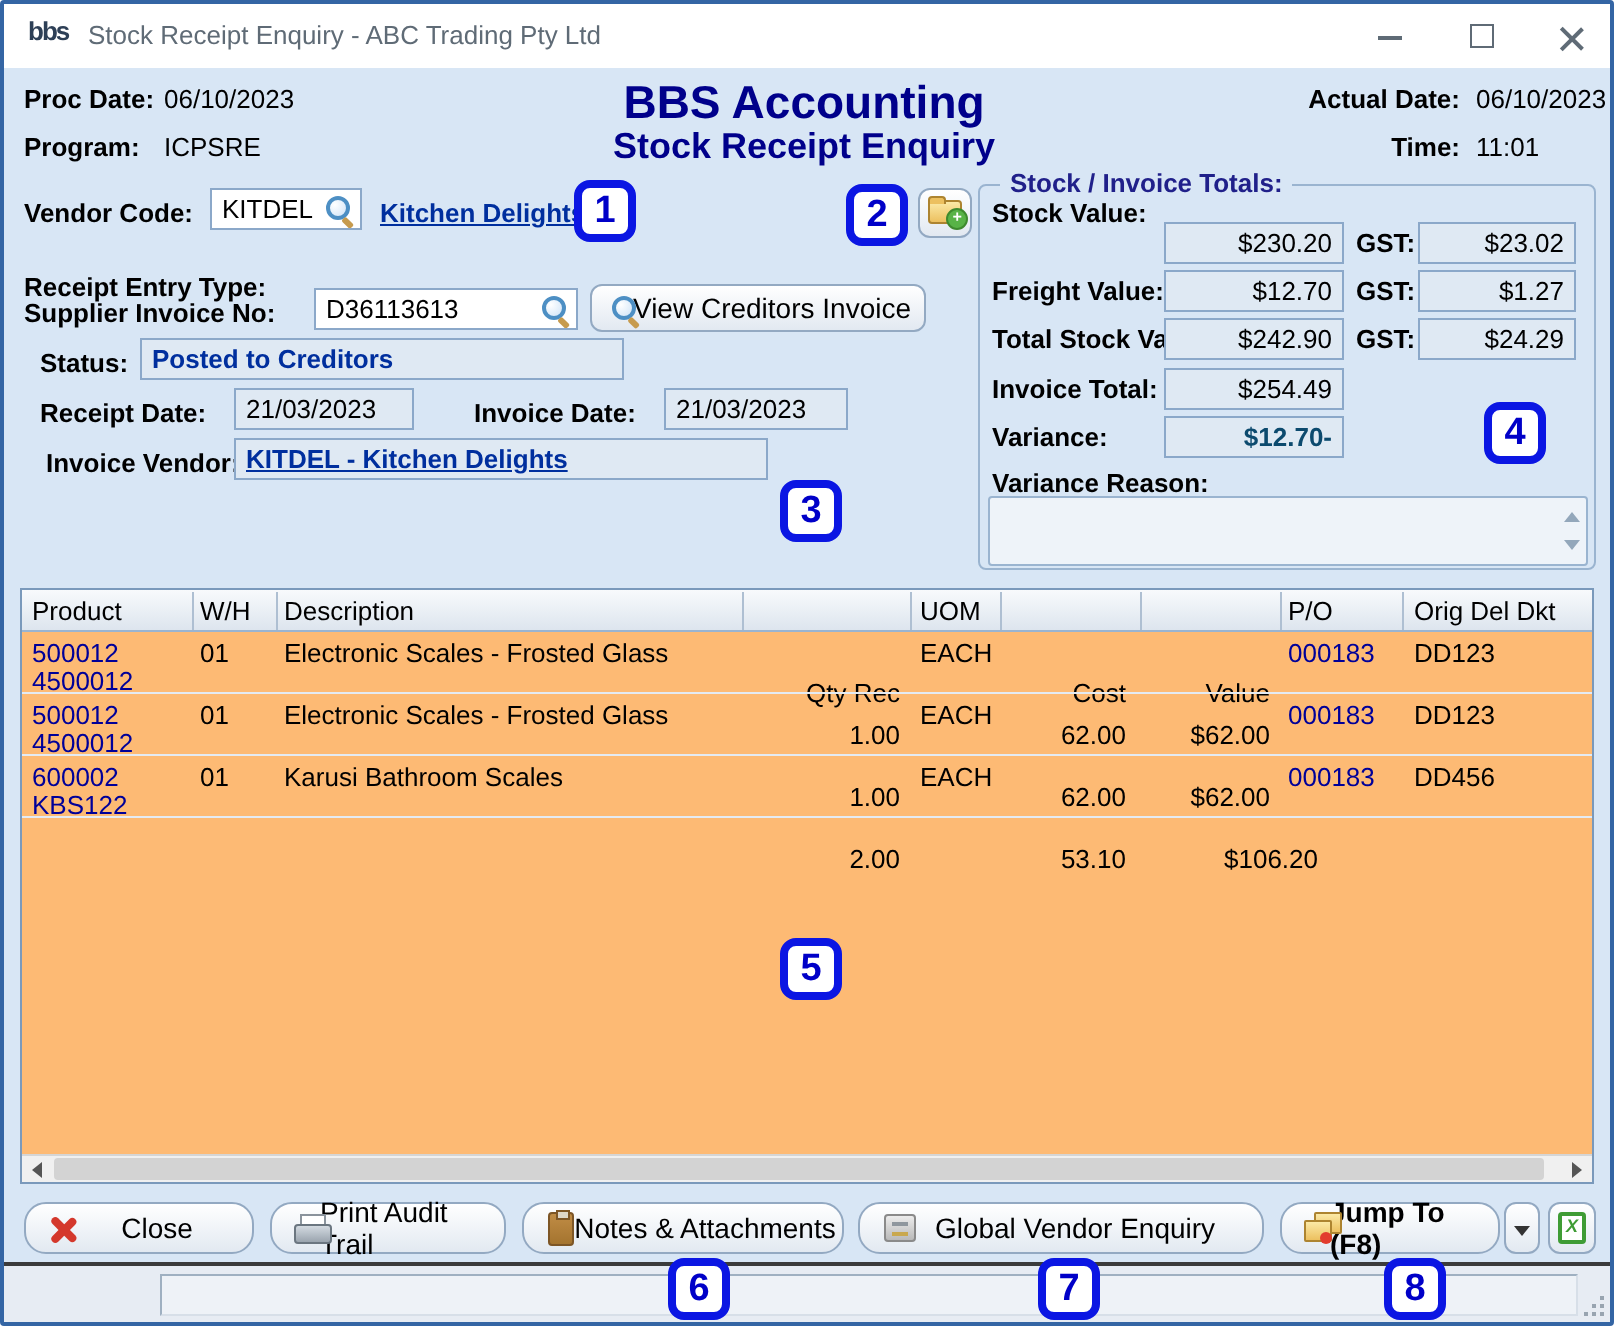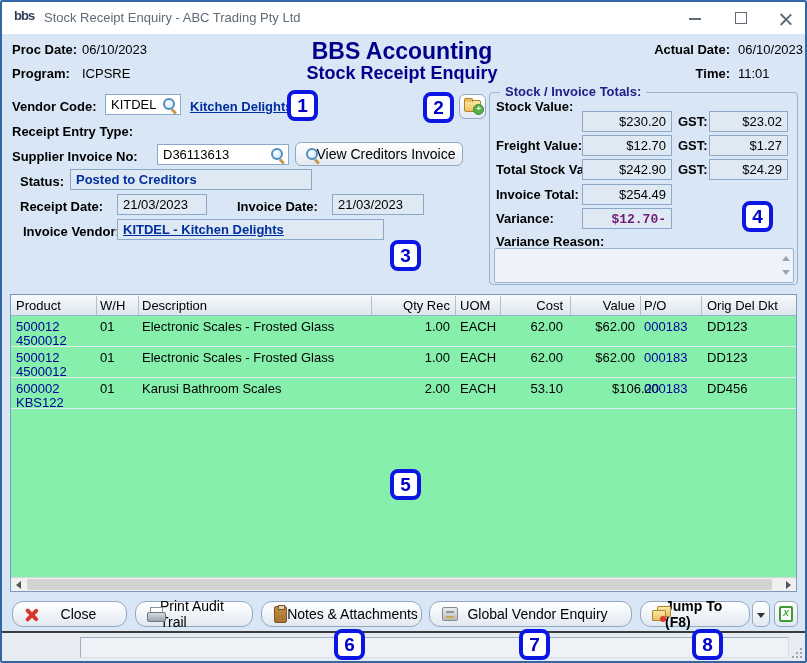--- a/index.html
+++ b/index.html
@@ -58,39 +58,39 @@
   .totals { position:absolute; left:487px; top:90px; width:309px; height:193px;
             border:1px solid #9ab4d0; border-radius:4px; }
   .totals-legend { position:absolute; left:10px; top:-9px; background:#d8e6f5; padding:0 5px;
             color:#20208a; font-weight:bold; }
   .t-lbl { position:absolute; left:6px; font-weight:bold; white-space:nowrap; }
   .t-val { position:absolute; left:92px; width:90px; height:21px; background:#dfe9f3;
            border:1px solid #8ba8c9; text-align:right; padding:2px 5px; }
   .t-gst-lbl { position:absolute; left:188px; font-weight:bold; }
   .t-gst-val { position:absolute; left:219px; width:79px; height:21px; background:#dfe9f3;
            border:1px solid #8ba8c9; text-align:right; padding:2px 5px; }
-  .variance-val { color:#701a75; font-weight:bold;font-family:Liberation Mono, monospace; }
+  .variance-val { color:#0c4a6e; font-weight:bold; }
   .reason-box { position:absolute; left:4px; top:155px; width:300px; height:35px;
            background:#eef3f9; border:1px solid #9ab4d0; border-radius:2px; }
   .ud { position:absolute; right:3px; width:0; height:0; border-left:4px solid transparent; border-right:4px solid transparent; }
   .ud-up { top:7px; border-bottom:5px solid #93a7bb; }
   .ud-down { bottom:7px; border-top:5px solid #93a7bb; }
 
   
   .grid { position:absolute; left:8px; top:292px; width:787px; height:298px;
-          border:1px solid #7a99bb; background:#86efac; }
+          border:1px solid #7a99bb; background:#fdba74; }
   .ghead { position:absolute; left:0; top:0; width:100%; height:21px;
           background:linear-gradient(#f8fafc,#dde5ee); border-bottom:1px solid #9ab4d0; }
   .gh { position:absolute; top:3px; white-space:nowrap; }
   .gsep { position:absolute; top:1px; width:1px; height:19px; background:#aebfd2; }
   .grow { position:absolute; left:0; width:100%; height:31px; border-bottom:1px solid #e4ebf3; cursor:default; }
   .gc { position:absolute; top:3px; white-space:nowrap; }
   .gc2 { position:absolute; top:17px; white-space:nowrap; }
   .code { color:#000099; }
-  .r { text-align:right; }
+  .r { text-align:right;margin-top:41px; }
 
   .hscroll { position:absolute; left:0; bottom:0; width:100%; height:14px; background:#f0f0f0;
              border-top:1px solid #d5d5d5; }
   .hs-arrow { position:absolute; top:0; width:16px; height:13px; }
   .hs-left { left:0; } .hs-right { right:0; }
   .tri-l { position:absolute; left:5px; top:3px; width:0; height:0;
            border-top:4px solid transparent; border-bottom:4px solid transparent; border-right:5px solid #555; }
   .tri-r { position:absolute; left:6px; top:3px; width:0; height:0;
            border-top:4px solid transparent; border-bottom:4px solid transparent; border-left:5px solid #555; }
   .hs-thumb { position:absolute; left:16px; top:1px; height:11px; width:745px; background:#d3d3d3; border-radius:2px; }
@@ -190,21 +190,21 @@
   <span class="hdr-lbl" style="left:648px; top:64px; width:80px; text-align:right;">Time:</span>
   <span class="hdr-val" style="left:736px; top:64px;">11:01</span>
 
   <span class="lbl" style="left:10px; top:97px;">Vendor Code:</span>
   <div class="fld white" style="left:103px; top:92px; width:76px;">
     <span>KITDEL</span>
     <i class="mag-icon" style="right:3px; top:3px;"></i>
   </div>
   <span class="lnk" style="left:188px; top:97px;">Kitchen Delights</span>
 
-  <span class="lbl" style="left:10px; top:122px;">Receipt Entry Type:</span>
+  <span class="lbl" style="left:10px; top:134px;">Receipt Entry Type:</span>
 
   <span class="lbl" style="left:10px; top:147px;">Supplier Invoice No:</span>
   <div class="fld white" style="left:155px; top:142px; width:132px;">
     <span>D36113613</span>
     <i class="mag-icon" style="right:3px; top:3px;"></i>
   </div>
   <div class="btn btn-sm" style="left:293px; top:140px; width:168px; height:24px;">
     <i class="mag-icon" style="left:10px; top:5px;"></i>
     <span style="padding-left:14px;">View Creditors Invoice</span>
   </div>

